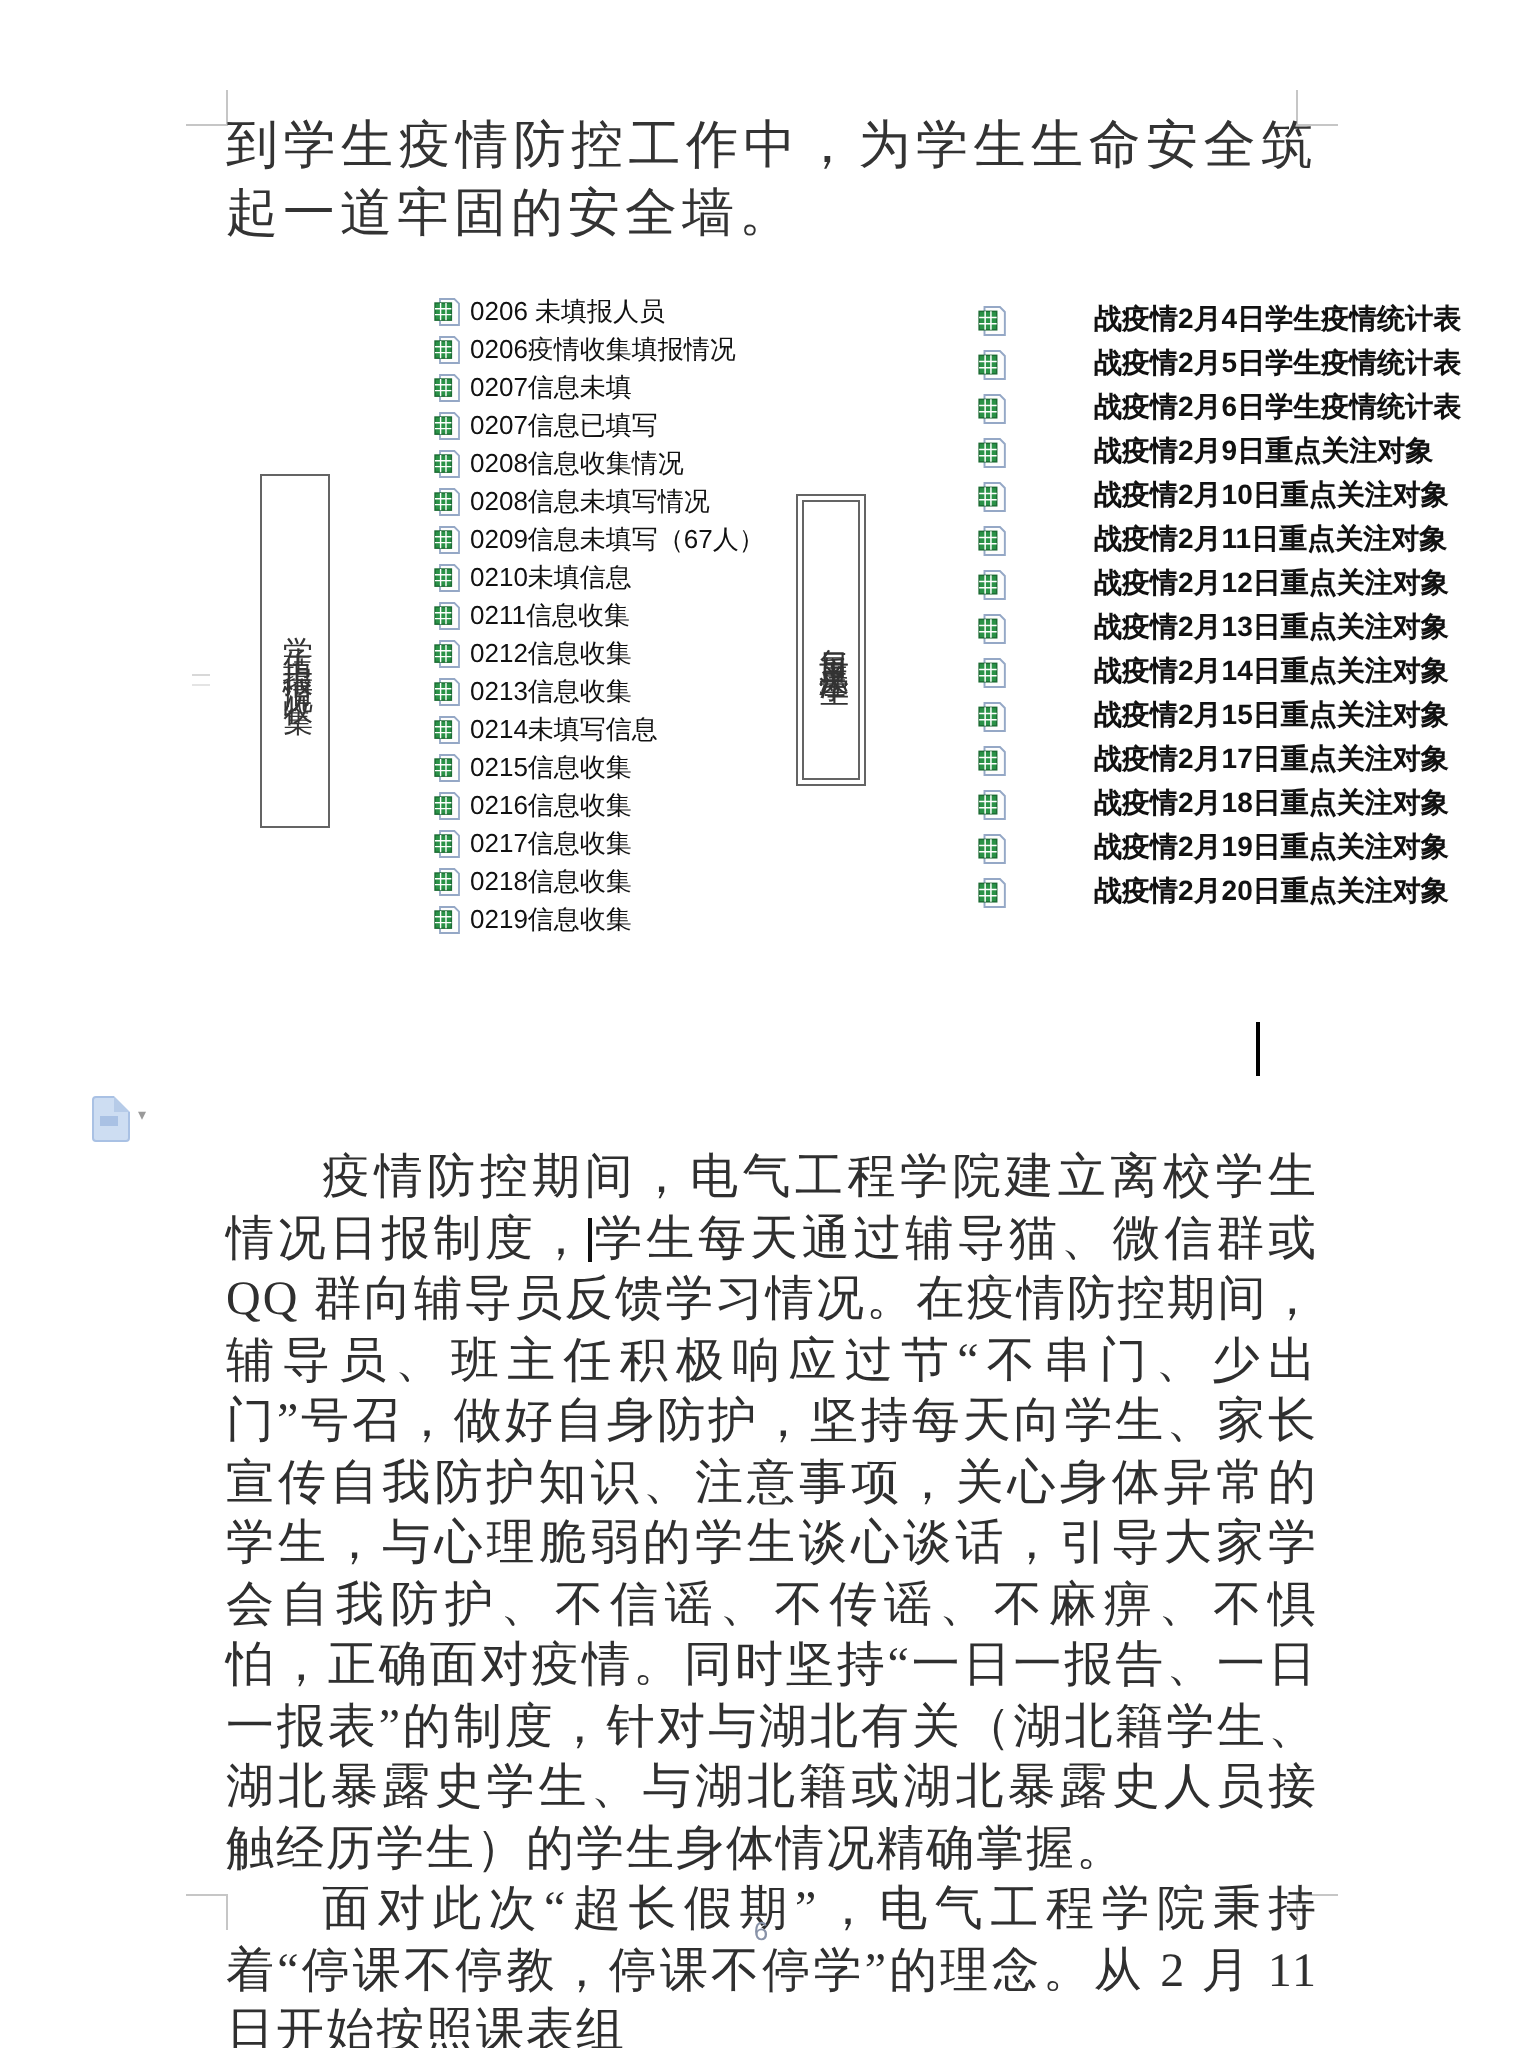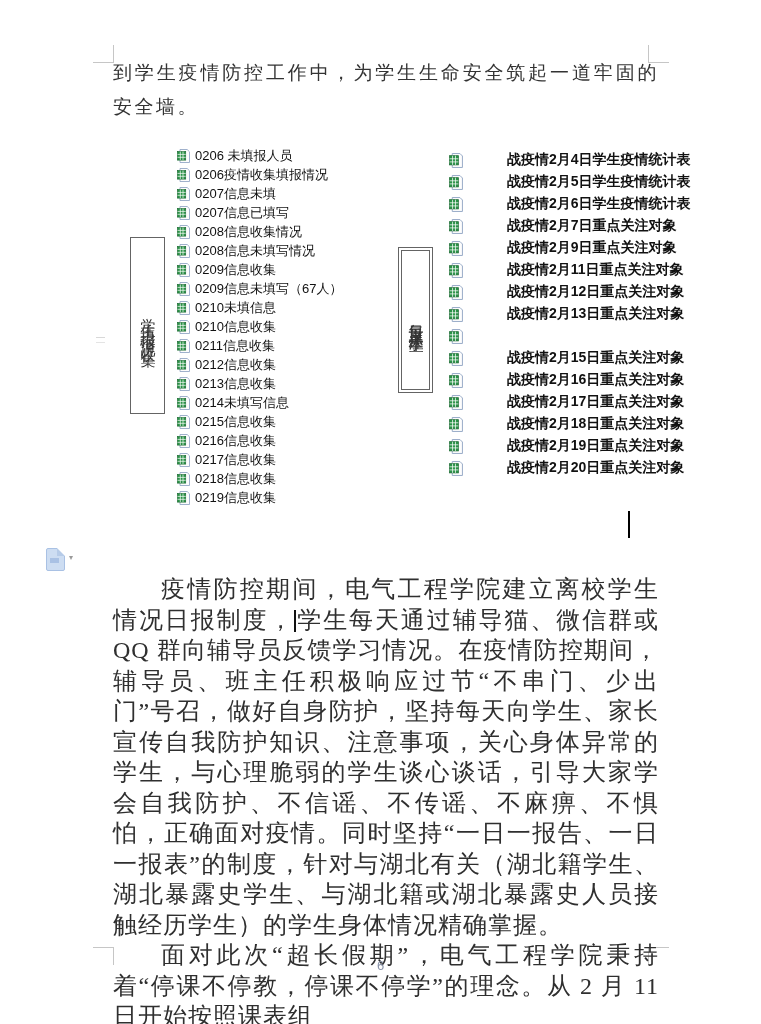--- a/index.html
+++ b/index.html
@@ -5,28 +5,28 @@
   html,body{margin:0;padding:0;background:#ffffff;}
   .page{position:relative;width:761px;height:1024px;background:#fff;overflow:hidden;
         font-family:"Liberation Serif","DejaVu Serif",serif;}
   
   .crop{position:absolute;width:20px;height:17px;}
   .crop.tl{left:93px;top:45px;border-right:1px solid #c6c6c6;border-bottom:1px solid #c6c6c6;}
   .crop.tr{left:648px;top:45px;border-left:1px solid #c6c6c6;border-bottom:1px solid #c6c6c6;}
   .crop.bl{left:93px;top:947px;border-right:1px solid #c6c6c6;border-top:1px solid #c6c6c6;}
   .crop.br{left:648px;top:947px;border-left:1px solid #c6c6c6;border-top:1px solid #c6c6c6;}
 
-  .intro{position:absolute;left:113px;top:56px;width:546px;font-size:19px;line-height:34px;
+  .intro{position:absolute;left:113px;top:56px;width:546px;font-size:26px;line-height:34px;
          letter-spacing:2.5px;color:#333;text-align:justify;}
 
   .filelist{position:absolute;list-style:none;margin:0;padding:0;
             font-family:"Liberation Sans","DejaVu Sans",sans-serif;color:#111;}
   .filelist.left{left:177px;top:146px;font-size:13px;}
   .filelist.right{left:449px;top:149px;font-size:14px;font-weight:600;}
-  .filelist li{display:flex;align-items:center;gap:5px;white-space:nowrap;}
+  .filelist li{display:flex;align-items:center;gap:5px;white-space:nowrap;margin-left:40px;}
   .filelist.left li{height:19px;}
   .filelist.right li{height:22px;gap:44px;}
   .xlicon{flex:0 0 auto;display:block;}
 
   .vbox{position:absolute;display:flex;align-items:center;justify-content:center;
         font-family:"Liberation Sans","DejaVu Sans",sans-serif;color:#333;}
   .vbox .vtxt{writing-mode:vertical-rl;text-orientation:upright;font-size:15px;letter-spacing:5px;}
   .vbox.l{left:130px;top:237px;width:33px;height:175px;border:1px solid #646464;}
   .vbox.r{left:398px;top:247px;width:35px;height:146px;border:1px solid #646464;padding:2px;box-sizing:border-box;}
   .vbox.r .inner{width:100%;height:100%;border:1px solid #646464;display:flex;align-items:center;justify-content:center;box-sizing:border-box;}
@@ -114,52 +114,36 @@
         <path d="M0.5 5.4h8.2 M0.5 8.3h8.2 M3.3 2.5v8.6 M6 2.5v8.6" stroke="#ffffff" stroke-width="0.7" fill="none"></path>
       </svg>
       <span>0208信息未填写情况</span>
     </li>
       <li>
       <svg class="xlicon" width="13" height="14" viewBox="0 0 13 14">
         <path d="M3 0.5h7.2l2.3 2.3V13.5H3z" fill="#fdfdfd" stroke="#95a8c6" stroke-width="0.9"></path>
         <rect x="0.5" y="2.5" width="8.2" height="8.6" fill="#2a9247" stroke="#1c6b33" stroke-width="0.7"></rect>
         <path d="M0.5 5.4h8.2 M0.5 8.3h8.2 M3.3 2.5v8.6 M6 2.5v8.6" stroke="#ffffff" stroke-width="0.7" fill="none"></path>
       </svg>
-      <span>0209信息收集</span>
-    </li>
-      <li>
-      <svg class="xlicon" width="13" height="14" viewBox="0 0 13 14">
-        <path d="M3 0.5h7.2l2.3 2.3V13.5H3z" fill="#fdfdfd" stroke="#95a8c6" stroke-width="0.9"></path>
-        <rect x="0.5" y="2.5" width="8.2" height="8.6" fill="#2a9247" stroke="#1c6b33" stroke-width="0.7"></rect>
-        <path d="M0.5 5.4h8.2 M0.5 8.3h8.2 M3.3 2.5v8.6 M6 2.5v8.6" stroke="#ffffff" stroke-width="0.7" fill="none"></path>
-      </svg>
       <span>0209信息未填写（67人）</span>
     </li>
       <li>
       <svg class="xlicon" width="13" height="14" viewBox="0 0 13 14">
         <path d="M3 0.5h7.2l2.3 2.3V13.5H3z" fill="#fdfdfd" stroke="#95a8c6" stroke-width="0.9"></path>
         <rect x="0.5" y="2.5" width="8.2" height="8.6" fill="#2a9247" stroke="#1c6b33" stroke-width="0.7"></rect>
         <path d="M0.5 5.4h8.2 M0.5 8.3h8.2 M3.3 2.5v8.6 M6 2.5v8.6" stroke="#ffffff" stroke-width="0.7" fill="none"></path>
       </svg>
       <span>0210未填信息</span>
     </li>
       <li>
       <svg class="xlicon" width="13" height="14" viewBox="0 0 13 14">
         <path d="M3 0.5h7.2l2.3 2.3V13.5H3z" fill="#fdfdfd" stroke="#95a8c6" stroke-width="0.9"></path>
         <rect x="0.5" y="2.5" width="8.2" height="8.6" fill="#2a9247" stroke="#1c6b33" stroke-width="0.7"></rect>
         <path d="M0.5 5.4h8.2 M0.5 8.3h8.2 M3.3 2.5v8.6 M6 2.5v8.6" stroke="#ffffff" stroke-width="0.7" fill="none"></path>
       </svg>
-      <span>0210信息收集</span>
-    </li>
-      <li>
-      <svg class="xlicon" width="13" height="14" viewBox="0 0 13 14">
-        <path d="M3 0.5h7.2l2.3 2.3V13.5H3z" fill="#fdfdfd" stroke="#95a8c6" stroke-width="0.9"></path>
-        <rect x="0.5" y="2.5" width="8.2" height="8.6" fill="#2a9247" stroke="#1c6b33" stroke-width="0.7"></rect>
-        <path d="M0.5 5.4h8.2 M0.5 8.3h8.2 M3.3 2.5v8.6 M6 2.5v8.6" stroke="#ffffff" stroke-width="0.7" fill="none"></path>
-      </svg>
       <span>0211信息收集</span>
     </li>
       <li>
       <svg class="xlicon" width="13" height="14" viewBox="0 0 13 14">
         <path d="M3 0.5h7.2l2.3 2.3V13.5H3z" fill="#fdfdfd" stroke="#95a8c6" stroke-width="0.9"></path>
         <rect x="0.5" y="2.5" width="8.2" height="8.6" fill="#2a9247" stroke="#1c6b33" stroke-width="0.7"></rect>
         <path d="M0.5 5.4h8.2 M0.5 8.3h8.2 M3.3 2.5v8.6 M6 2.5v8.6" stroke="#ffffff" stroke-width="0.7" fill="none"></path>
       </svg>
       <span>0212信息收集</span>
     </li>
@@ -245,36 +229,36 @@
         <path d="M0.5 5.4h8.2 M0.5 8.3h8.2 M3.3 2.5v8.6 M6 2.5v8.6" stroke="#ffffff" stroke-width="0.7" fill="none"></path>
       </svg>
       <span>战疫情2月6日学生疫情统计表</span>
     </li>
       <li>
       <svg class="xlicon" width="14" height="15" viewBox="0 0 13 14">
         <path d="M3 0.5h7.2l2.3 2.3V13.5H3z" fill="#fdfdfd" stroke="#95a8c6" stroke-width="0.9"></path>
         <rect x="0.5" y="2.5" width="8.2" height="8.6" fill="#2a9247" stroke="#1c6b33" stroke-width="0.7"></rect>
         <path d="M0.5 5.4h8.2 M0.5 8.3h8.2 M3.3 2.5v8.6 M6 2.5v8.6" stroke="#ffffff" stroke-width="0.7" fill="none"></path>
       </svg>
-      <span>战疫情2月7日重点关注对象</span>
-    </li>
-      <li>
-      <svg class="xlicon" width="14" height="15" viewBox="0 0 13 14">
-        <path d="M3 0.5h7.2l2.3 2.3V13.5H3z" fill="#fdfdfd" stroke="#95a8c6" stroke-width="0.9"></path>
-        <rect x="0.5" y="2.5" width="8.2" height="8.6" fill="#2a9247" stroke="#1c6b33" stroke-width="0.7"></rect>
-        <path d="M0.5 5.4h8.2 M0.5 8.3h8.2 M3.3 2.5v8.6 M6 2.5v8.6" stroke="#ffffff" stroke-width="0.7" fill="none"></path>
-      </svg>
       <span>战疫情2月9日重点关注对象</span>
     </li>
       <li>
       <svg class="xlicon" width="14" height="15" viewBox="0 0 13 14">
         <path d="M3 0.5h7.2l2.3 2.3V13.5H3z" fill="#fdfdfd" stroke="#95a8c6" stroke-width="0.9"></path>
         <rect x="0.5" y="2.5" width="8.2" height="8.6" fill="#2a9247" stroke="#1c6b33" stroke-width="0.7"></rect>
         <path d="M0.5 5.4h8.2 M0.5 8.3h8.2 M3.3 2.5v8.6 M6 2.5v8.6" stroke="#ffffff" stroke-width="0.7" fill="none"></path>
       </svg>
+      <span>战疫情2月10日重点关注对象</span>
+    </li>
+      <li>
+      <svg class="xlicon" width="14" height="15" viewBox="0 0 13 14">
+        <path d="M3 0.5h7.2l2.3 2.3V13.5H3z" fill="#fdfdfd" stroke="#95a8c6" stroke-width="0.9"></path>
+        <rect x="0.5" y="2.5" width="8.2" height="8.6" fill="#2a9247" stroke="#1c6b33" stroke-width="0.7"></rect>
+        <path d="M0.5 5.4h8.2 M0.5 8.3h8.2 M3.3 2.5v8.6 M6 2.5v8.6" stroke="#ffffff" stroke-width="0.7" fill="none"></path>
+      </svg>
       <span>战疫情2月11日重点关注对象</span>
     </li>
       <li>
       <svg class="xlicon" width="14" height="15" viewBox="0 0 13 14">
         <path d="M3 0.5h7.2l2.3 2.3V13.5H3z" fill="#fdfdfd" stroke="#95a8c6" stroke-width="0.9"></path>
         <rect x="0.5" y="2.5" width="8.2" height="8.6" fill="#2a9247" stroke="#1c6b33" stroke-width="0.7"></rect>
         <path d="M0.5 5.4h8.2 M0.5 8.3h8.2 M3.3 2.5v8.6 M6 2.5v8.6" stroke="#ffffff" stroke-width="0.7" fill="none"></path>
       </svg>
       <span>战疫情2月12日重点关注对象</span>
     </li>
@@ -285,36 +269,29 @@
         <path d="M0.5 5.4h8.2 M0.5 8.3h8.2 M3.3 2.5v8.6 M6 2.5v8.6" stroke="#ffffff" stroke-width="0.7" fill="none"></path>
       </svg>
       <span>战疫情2月13日重点关注对象</span>
     </li>
       <li>
       <svg class="xlicon" width="14" height="15" viewBox="0 0 13 14">
         <path d="M3 0.5h7.2l2.3 2.3V13.5H3z" fill="#fdfdfd" stroke="#95a8c6" stroke-width="0.9"></path>
         <rect x="0.5" y="2.5" width="8.2" height="8.6" fill="#2a9247" stroke="#1c6b33" stroke-width="0.7"></rect>
         <path d="M0.5 5.4h8.2 M0.5 8.3h8.2 M3.3 2.5v8.6 M6 2.5v8.6" stroke="#ffffff" stroke-width="0.7" fill="none"></path>
       </svg>
+      <span>战疫情2月14日重点关注对象</span>
     </li>
       <li>
       <svg class="xlicon" width="14" height="15" viewBox="0 0 13 14">
         <path d="M3 0.5h7.2l2.3 2.3V13.5H3z" fill="#fdfdfd" stroke="#95a8c6" stroke-width="0.9"></path>
         <rect x="0.5" y="2.5" width="8.2" height="8.6" fill="#2a9247" stroke="#1c6b33" stroke-width="0.7"></rect>
         <path d="M0.5 5.4h8.2 M0.5 8.3h8.2 M3.3 2.5v8.6 M6 2.5v8.6" stroke="#ffffff" stroke-width="0.7" fill="none"></path>
       </svg>
       <span>战疫情2月15日重点关注对象</span>
-    </li>
-      <li>
-      <svg class="xlicon" width="14" height="15" viewBox="0 0 13 14">
-        <path d="M3 0.5h7.2l2.3 2.3V13.5H3z" fill="#fdfdfd" stroke="#95a8c6" stroke-width="0.9"></path>
-        <rect x="0.5" y="2.5" width="8.2" height="8.6" fill="#2a9247" stroke="#1c6b33" stroke-width="0.7"></rect>
-        <path d="M0.5 5.4h8.2 M0.5 8.3h8.2 M3.3 2.5v8.6 M6 2.5v8.6" stroke="#ffffff" stroke-width="0.7" fill="none"></path>
-      </svg>
-      <span>战疫情2月16日重点关注对象</span>
     </li>
       <li>
       <svg class="xlicon" width="14" height="15" viewBox="0 0 13 14">
         <path d="M3 0.5h7.2l2.3 2.3V13.5H3z" fill="#fdfdfd" stroke="#95a8c6" stroke-width="0.9"></path>
         <rect x="0.5" y="2.5" width="8.2" height="8.6" fill="#2a9247" stroke="#1c6b33" stroke-width="0.7"></rect>
         <path d="M0.5 5.4h8.2 M0.5 8.3h8.2 M3.3 2.5v8.6 M6 2.5v8.6" stroke="#ffffff" stroke-width="0.7" fill="none"></path>
       </svg>
       <span>战疫情2月17日重点关注对象</span>
     </li>
       <li>

